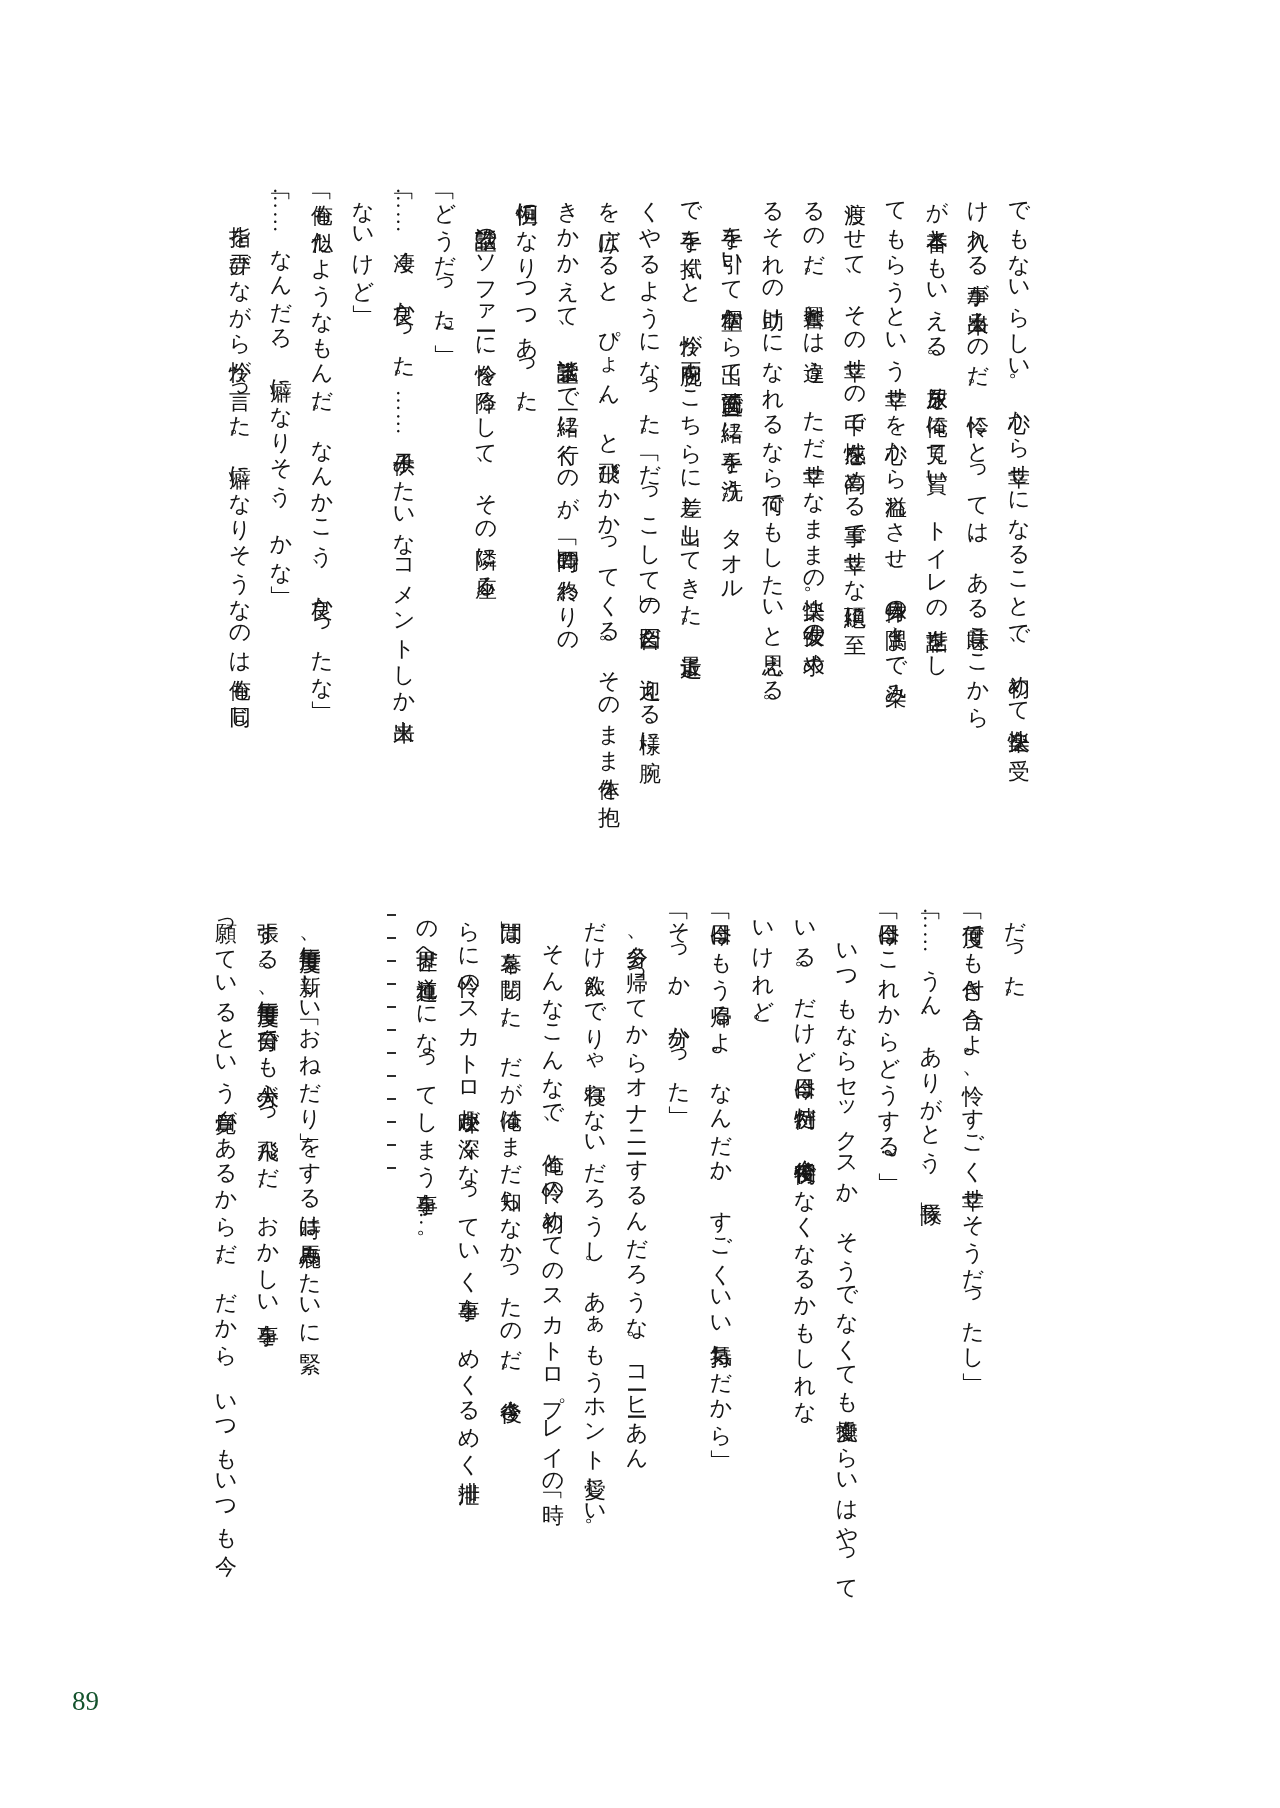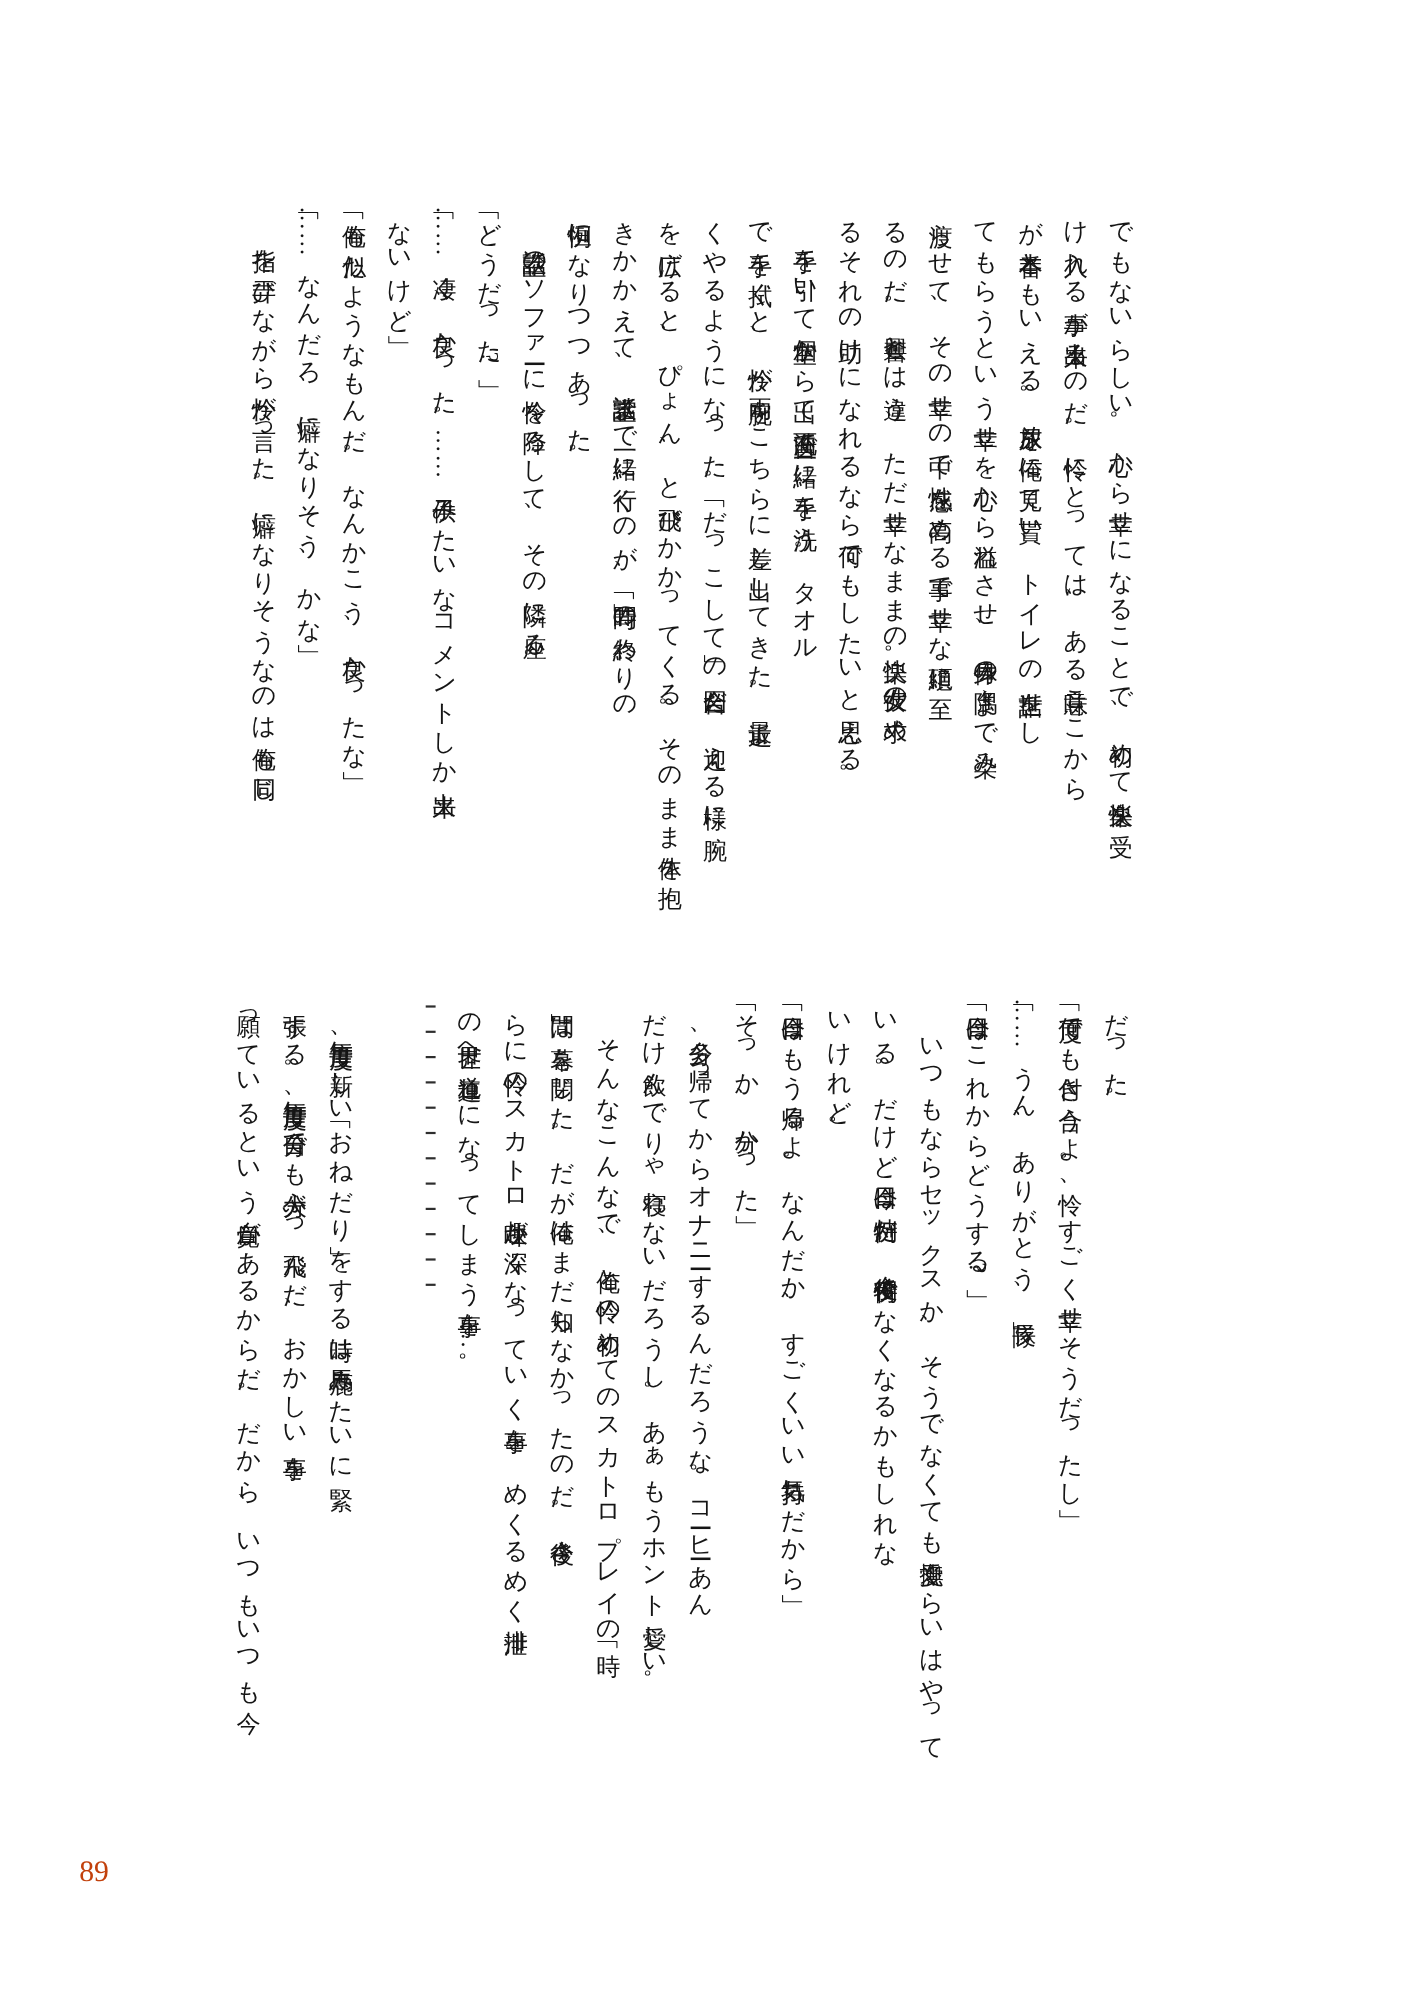--- a/index.html
+++ b/index.html
@@ -114,15 +114,15 @@
       <span class="dash"></span>
       <span class="dash"></span>
     </div>
 
   <section class="tblock block-bottom-left" style="color: rgb(21, 21, 21);">
       <p>　毎度毎度、新しい「おねだり」をする時は馬鹿みたいに緊</p>
       <p>張する。毎度毎度、自分でも大分ぶっ飛んだ、おかしい事を</p>
       <p>願っているという自覚があるからだ。だから、いつもいつも今</p>
     </section>
 
-  <div class="page-number" style="color: #c2410c;">89</div>
+  <div class="page-number" style="color: #14532d;">89</div>
 
 </div>
 
 </body></html>

